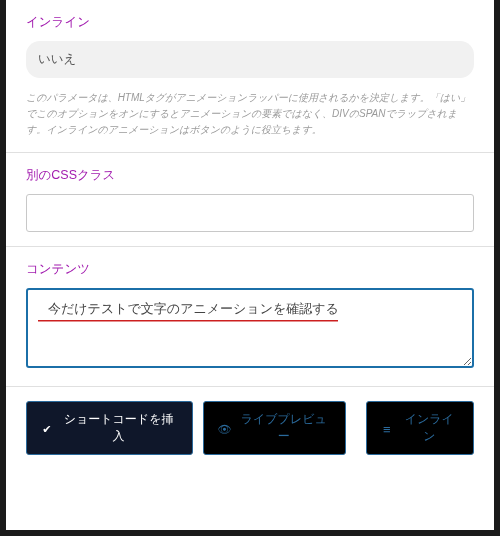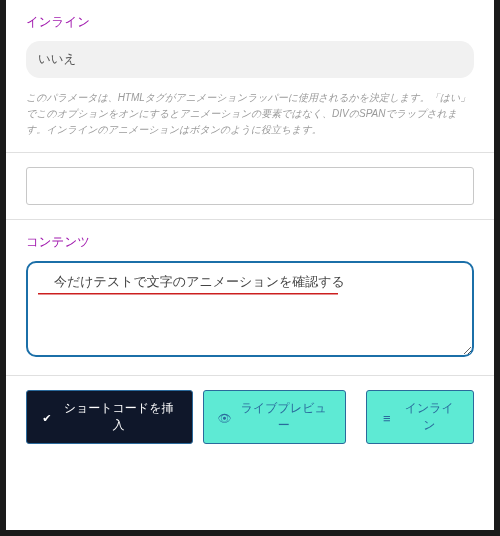--- a/index.html
+++ b/index.html
@@ -47,25 +47,25 @@
       width: 100%;
       border: 1px solid #c8c8c8;
       border-radius: 3px;
       padding: 10px;
       font-size: 13px;
       height: 38px;
     }
     .content-textarea {
       width: 100%;
       border: 2px solid #1b6fa8;
-      border-radius: 10px;
-      padding: 10px 26px;
+      border-radius: 3px;
+      padding: 10px 20px;
       font-size: 13px;
       color: #444;
-      height: 96px;
+      height: 80px;
       resize: both;
       font-family: inherit;
       background-image: linear-gradient(to right, #cc1f1f 0%, #cc1f1f 100%);
       background-repeat: no-repeat;
       background-position: 10px 30px;
       background-size: 300px 1.5px;
     }
     .button-bar {
       padding: 14px 20px 18px 20px;
       display: flex;
@@ -81,21 +81,21 @@
       border-radius: 3px;
       cursor: pointer;
       border: 1px solid transparent;
     }
     .btn-primary {
       background: #0f172a;
       color: #fff;
       border-color: #2a6a9c;
     }
     .btn-outline {
-      background: #5eead4;
+      background: #000000;
       color: #2a6a9c;
       border-color: #2a6a9c;
     }
     .spacer { flex: 1; }
     .icon { display: inline-block; width: 12px; height: 12px; }
     .icon-check::before { content: "✔"; font-size: 11px; }
     .icon-eye::before { content: "👁"; font-size: 11px; }
     .icon-menu::before { content: "≡"; font-size: 13px; font-weight: bold; }
   </style>
 </head>
@@ -103,20 +103,21 @@
 
 <div class="panel">
 
   <div class="section">
     <label class="field-label">インライン</label>
     <div class="select-display">いいえ</div>
     <p class="help-text">このパラメータは、HTMLタグがアニメーションラッパーに使用されるかを決定します。「はい」でこのオプションをオンにするとアニメーションの要素ではなく、DIVのSPANでラップされます。インラインのアニメーションはボタンのように役立ちます。</p>
   </div>
 
   <div class="section">
+    <label class="field-label">別のCSSクラス</label>
     <input type="text" class="text-input" value="" style="">
   </div>
 
   <div class="section">
     <label class="field-label">コンテンツ</label>
     <textarea class="content-textarea" style="">今だけテストで文字のアニメーションを確認する</textarea>
   </div>
 
   <div class="button-bar">
     <button class="btn btn-primary">

